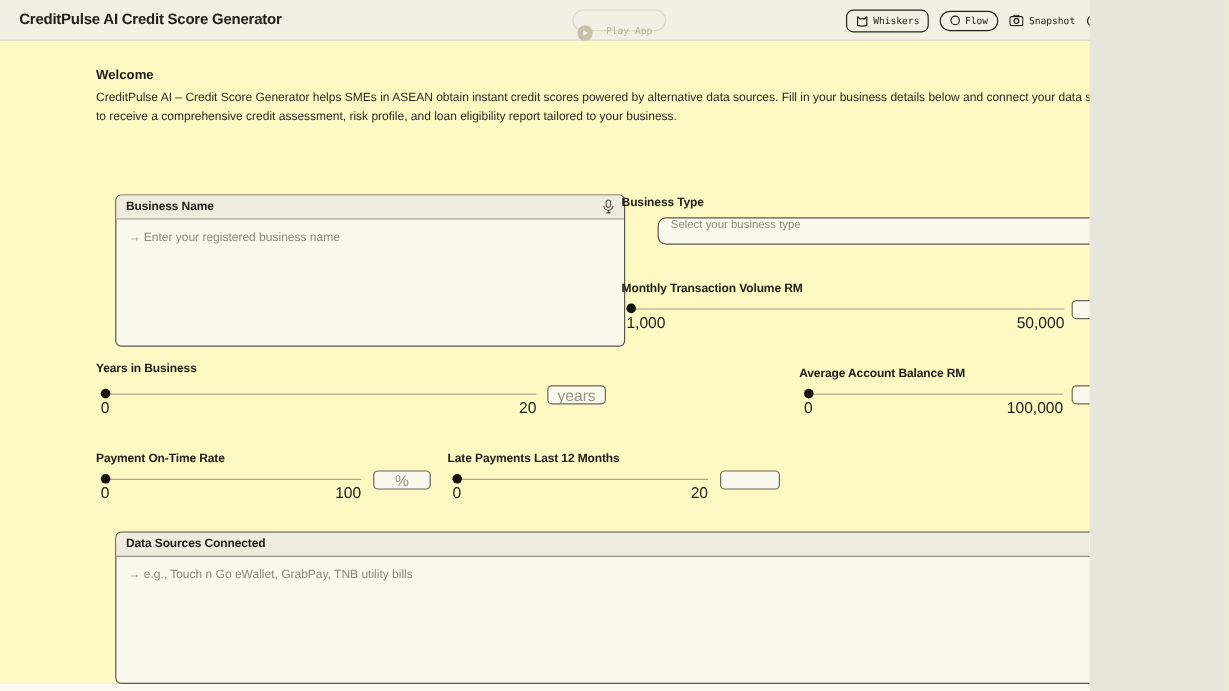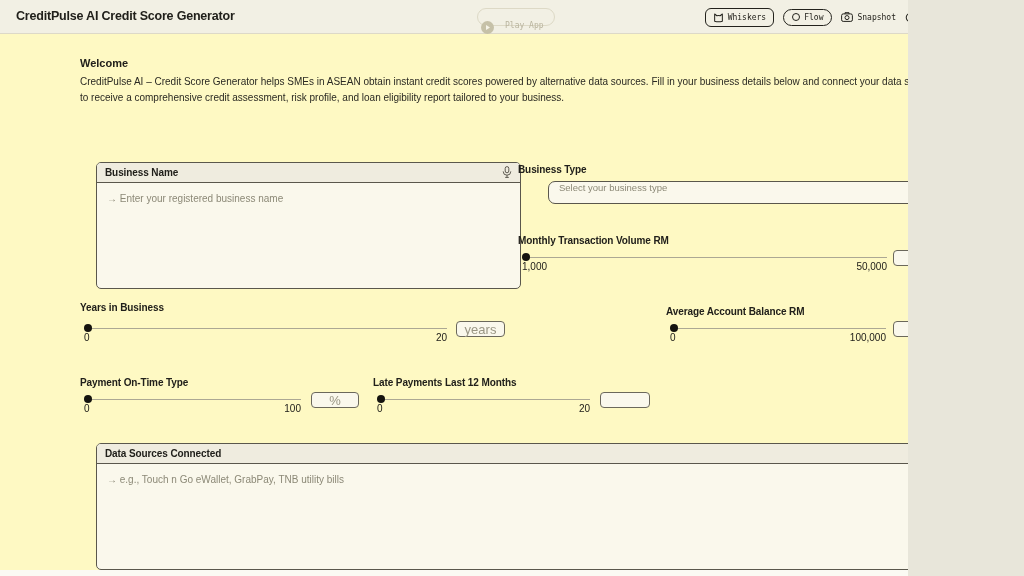--- a/index.html
+++ b/index.html
@@ -43,21 +43,21 @@
   .flabel { position:absolute; font-size:10px; font-weight:bold; color:#21201b; letter-spacing:-0.1px; }
   .dropdown { position:absolute; left:548px; top:181px; width:425px; height:23px;
               background:#faf8ec; border:1px solid #5a574c; border-radius:7px;
               display:flex; align-items:flex-start; justify-content:space-between;
               padding:0 10px; cursor:pointer; }
   .dropdown .ph { font-size:9.5px; color:#8c8977; }
   .caret { font-size:8px; color:#1c1b16; }
 
   .track { position:absolute; height:1px; background:#aca893; }
   .handle { position:absolute; width:8px; height:8px; border-radius:50%; background:#15140f; cursor:pointer; }
-  .tickrow { position:absolute; display:flex; justify-content:space-between; font-size:10px; color:#21201b; }
+  .tickrow { position:absolute; display:flex; justify-content:space-between; font-size:13px; color:#21201b; }
   .unit-box { position:absolute; background:#faf8ec; border:1px solid #6b685b; border-radius:4px;
               display:flex; align-items:center; justify-content:center;
               font-size:13px; color:#9a9684; }
 
   .bottom-strip { position:absolute; left:0; top:570px; width:1024px; height:6px; background:#fbfaf3; }
 </style>
 </head>
 <body>
 
 <div class="stage">
@@ -163,21 +163,21 @@
 
   <div class="flabel" style="left:666px; top:306px;">Average Account Balance RM</div>
   <div class="track" style="left:670px; top:328px; width:216px;"></div>
   <div class="handle" style="left:670px; top:324px;"></div>
   <div class="tickrow" style="left:670px; top:332px; width:216px;">
     <span>0</span>
     <span>100,000</span>
   </div>
   <div class="unit-box" style="left:893px; top:321px; width:50px; height:16px;">RM</div>
 
-  <div class="flabel" style="left:80px; top:377px;">Payment On-Time Type</div>
+  <div class="flabel" style="left:80px; top:377px;">Payment On-Time Rate</div>
   <div class="track" style="left:84px; top:399px; width:217px;"></div>
   <div class="handle" style="left:84px; top:395px;"></div>
   <div class="tickrow" style="left:84px; top:403px; width:217px;">
     <span>0</span>
     <span>100</span>
   </div>
   <div class="unit-box" style="left:311px; top:392px; width:48px; height:16px;">%</div>
 
   <div class="flabel" style="left:373px; top:377px;">Late Payments Last 12 Months</div>
   <div class="track" style="left:377px; top:399px; width:213px;"></div>

